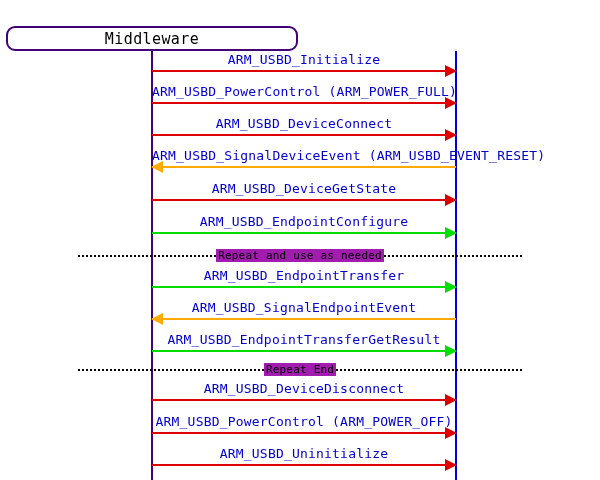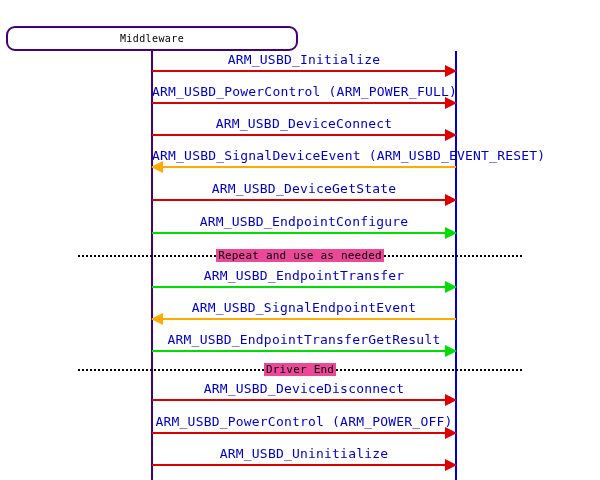--- a/index.html
+++ b/index.html
@@ -21,21 +21,21 @@
     position: absolute;
     top: 26px;
     height: 25px;
     border: 2px solid #440077;
     border-radius: 9px;
     background: #ffffff;
     box-sizing: border-box;
     display: flex;
     align-items: center;
     justify-content: center;
-    font-size: 10px;
+    font-size: 15px;
     color: #000000;
     letter-spacing: 0.4px;
   }
   .participant.left  { left: 6px;   width: 292px; border-color: #440077; }
   .participant.right { left: 307px; width: 284px; border-color: #0000dd; }
 
   
   .lifeline {
     position: absolute;
     top: 51px;
@@ -109,21 +109,21 @@
   .divider .dash {
     flex: 1 1 auto;
     border-top: 2px dotted #000000;
     height: 0;
   }
   .divider .note {
     flex: 0 0 auto;
     padding: 0 2px;
     font-size: 11px;
     color: #000000;
-    background: #ec4899;
+    background: #a21caf;
     white-space: nowrap;
     transform: translateY(-1px);
     letter-spacing: 0.2px;
   }
 </style>
 </head>
 <body>
 
 <div id="canvas">
 
@@ -189,21 +189,21 @@
   </div>
 
   <div class="msg to-right c-green" style="top:350px">
     <div class="line"></div>
     <div class="head"></div>
     <div class="label">ARM_USBD_EndpointTransferGetResult</div>
   </div>
 
   <div class="divider" style="top:370px">
     <div class="dash"></div>
-    <div class="note">Driver End</div>
+    <div class="note">Repeat End</div>
     <div class="dash"></div>
   </div>
 
   <div class="msg to-right c-red" style="top:399px">
     <div class="line"></div>
     <div class="head"></div>
     <div class="label">ARM_USBD_DeviceDisconnect</div>
   </div>
 
   <div class="msg to-right c-red" style="top:432px">

